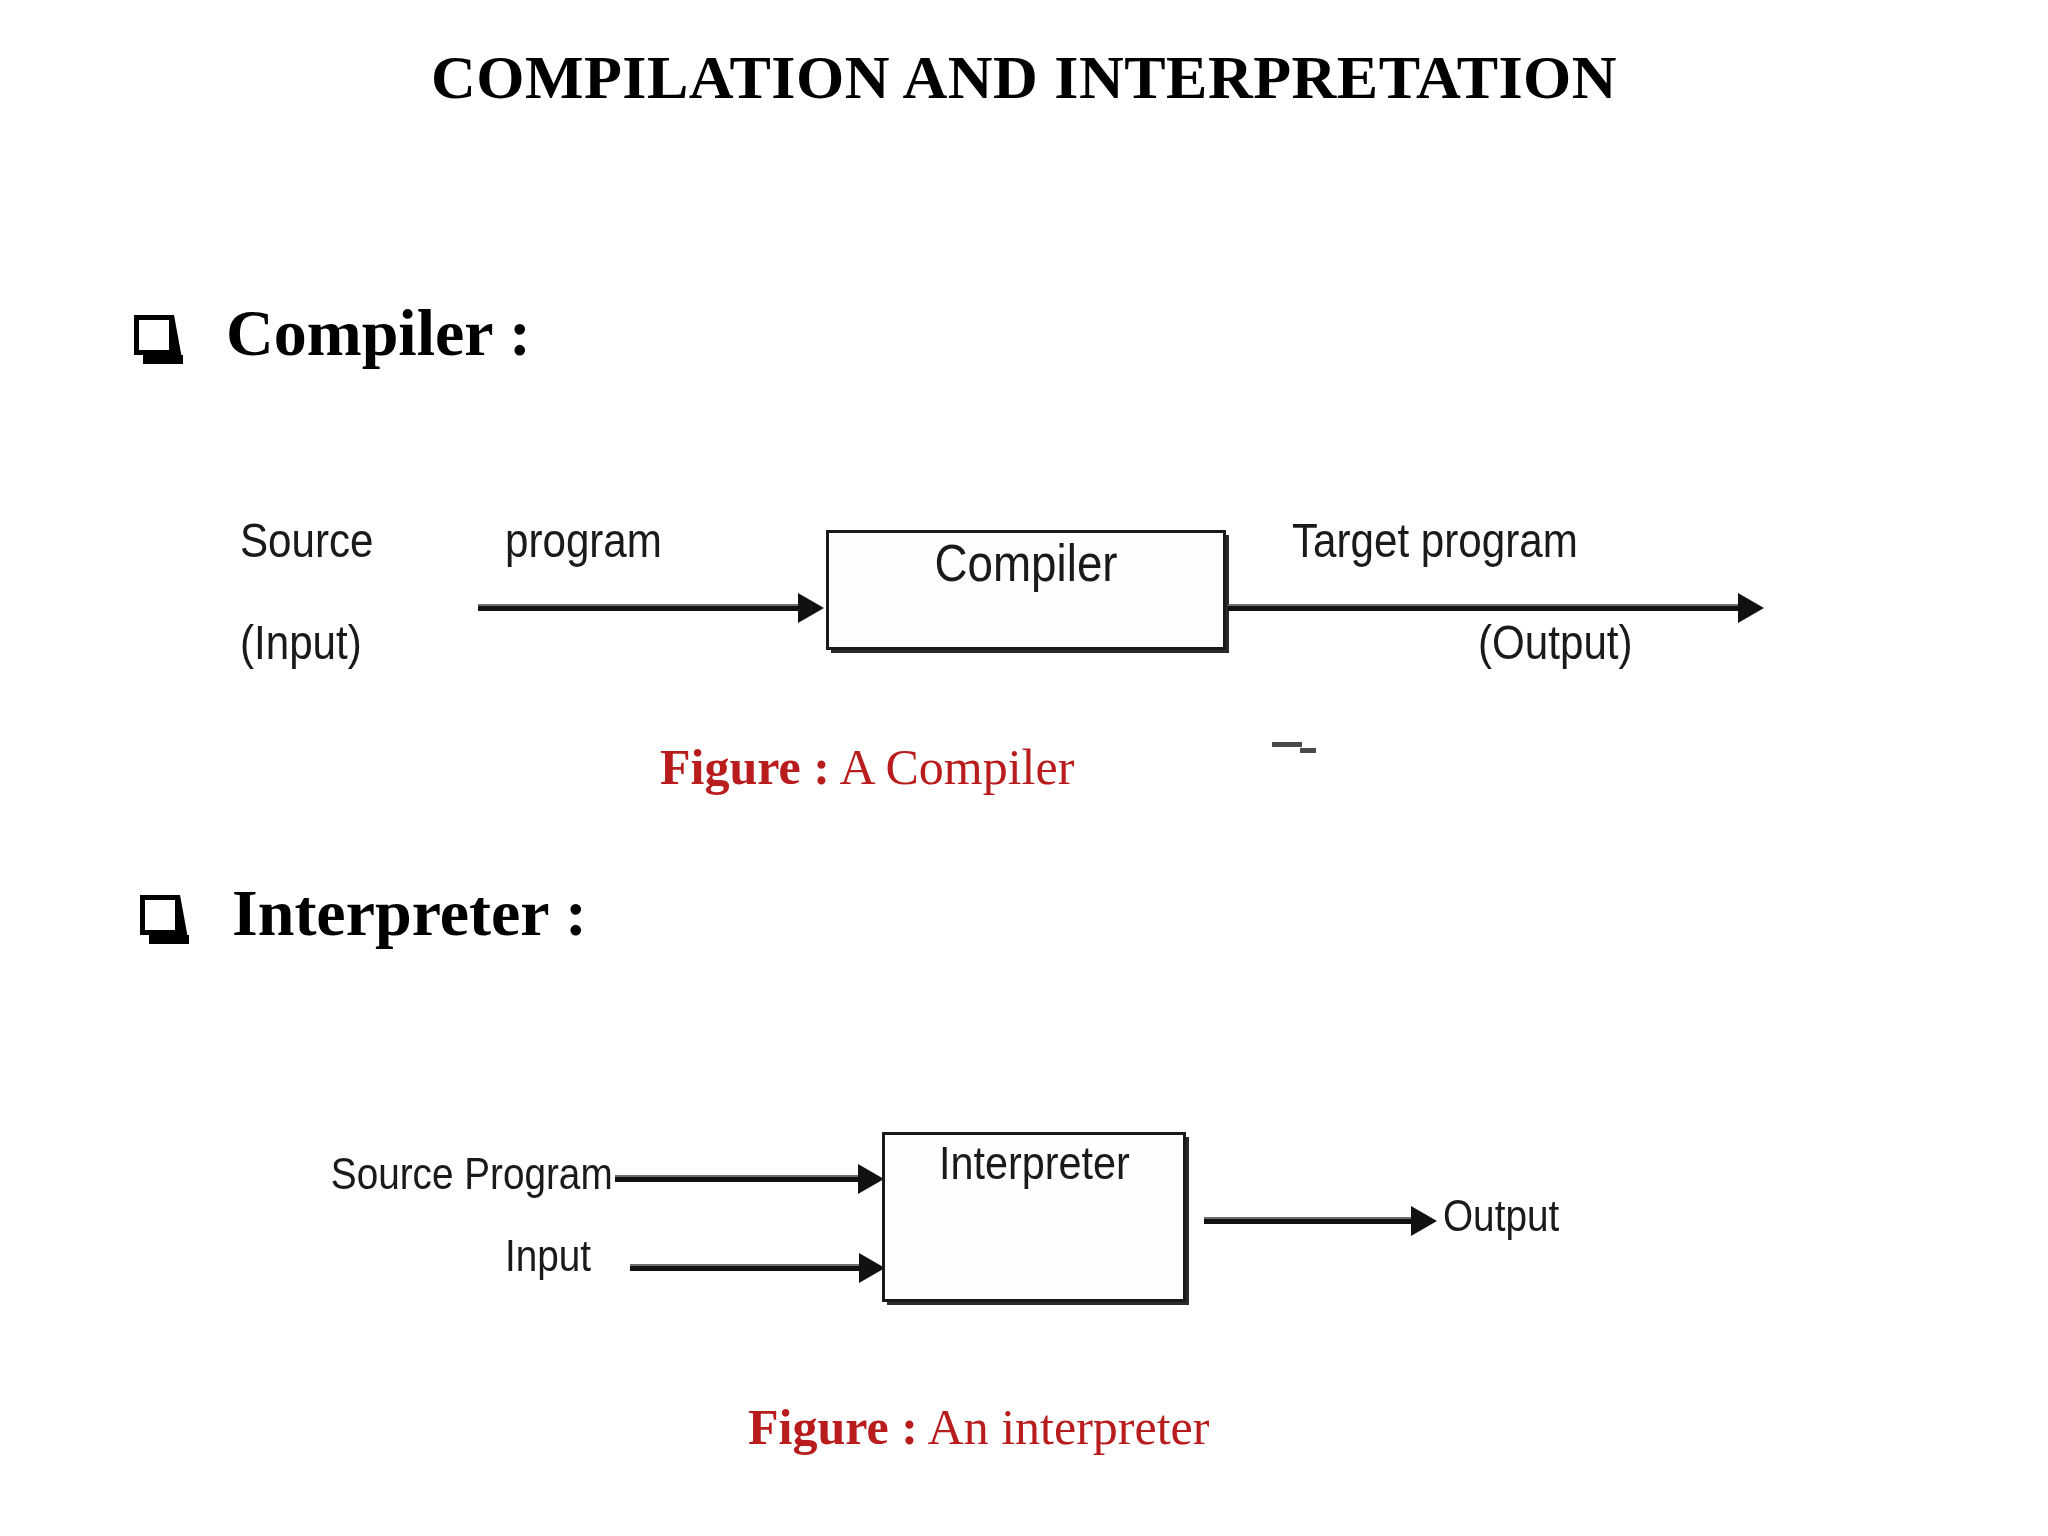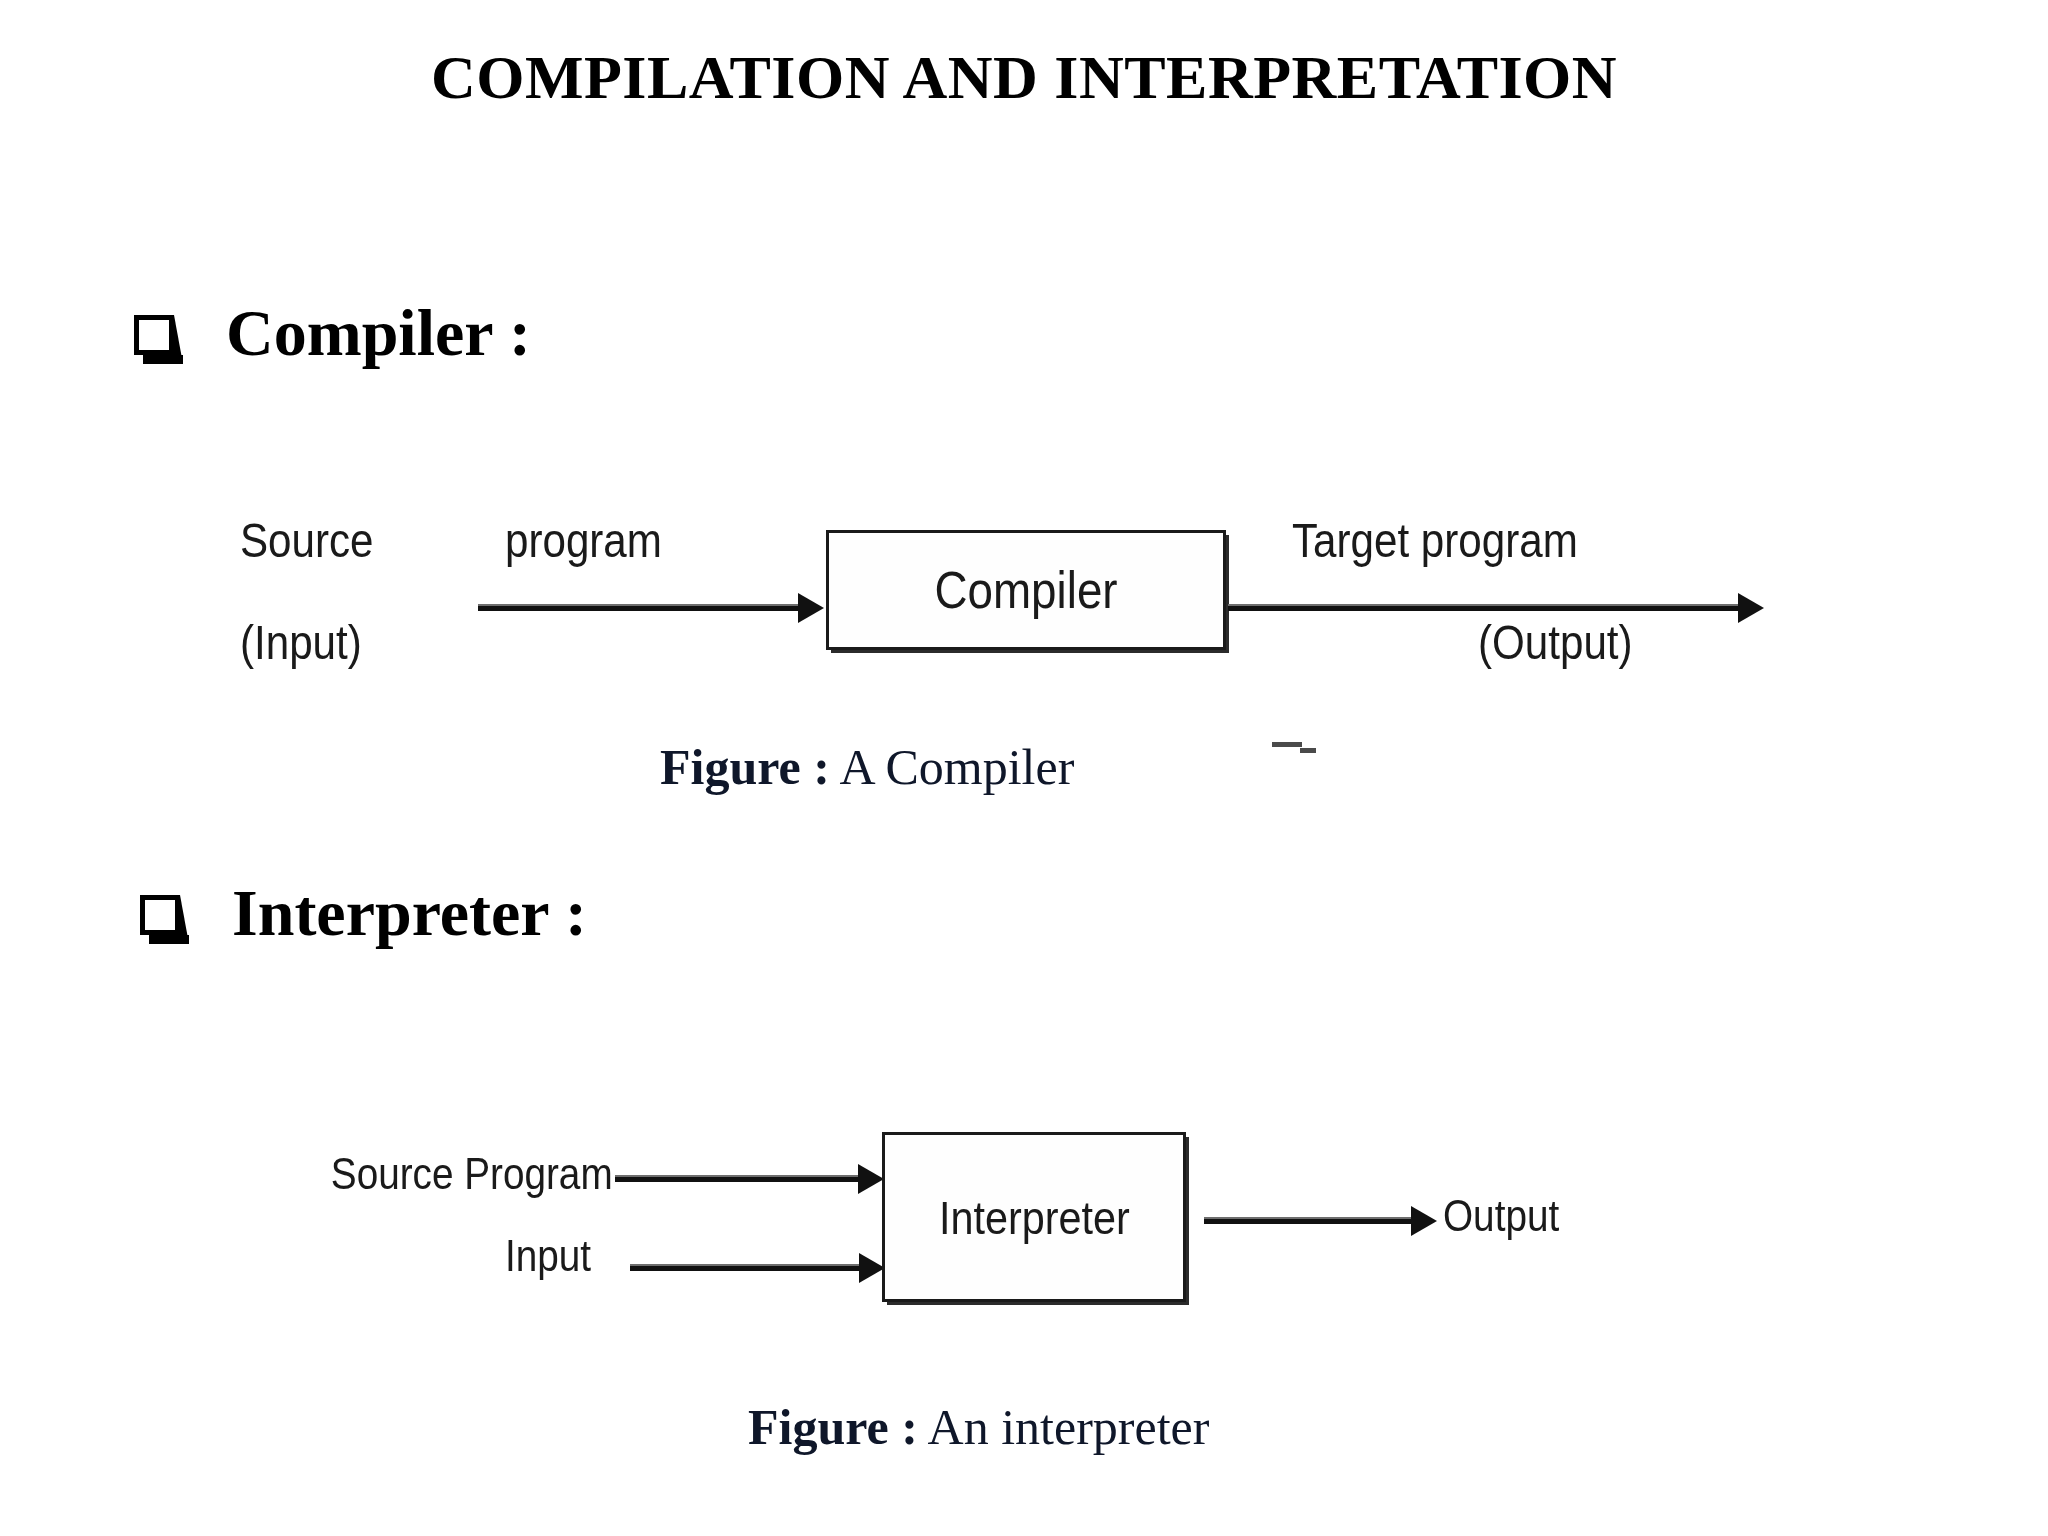--- a/index.html
+++ b/index.html
@@ -103,21 +103,20 @@
     transform-origin: right center;
   }
 
   .box {
     position: absolute;
     box-sizing: border-box;
     border: 3px solid #1a1a1a;
     background: #fefefe;
     box-shadow: 4px 4px 0 -1px #2b2b2b;
     display: flex;
-    align-items: center;
     justify-content: center;
   }
   .box-label {
     font-family: "Liberation Sans", sans-serif;
     font-weight: 400;
     color: #1a1a1a;
     white-space: nowrap;
     transform: scaleX(0.88);
   }
 
@@ -143,21 +142,21 @@
     border-top: 15px solid transparent;
     border-bottom: 15px solid transparent;
     border-left: 26px solid #111;
   }
 
   
   .caption {
     position: absolute;
     font-family: "Liberation Serif", serif;
     font-size: 50px;
-    color: #0f172a;
+    color: #b91c1c;
     white-space: nowrap;
   }
   .caption .fig { font-weight: bold; }
   .caption .rest { font-weight: 400; }
 
   
   .artifact {
     position: absolute;
     background: #4a4a4a;
   }

